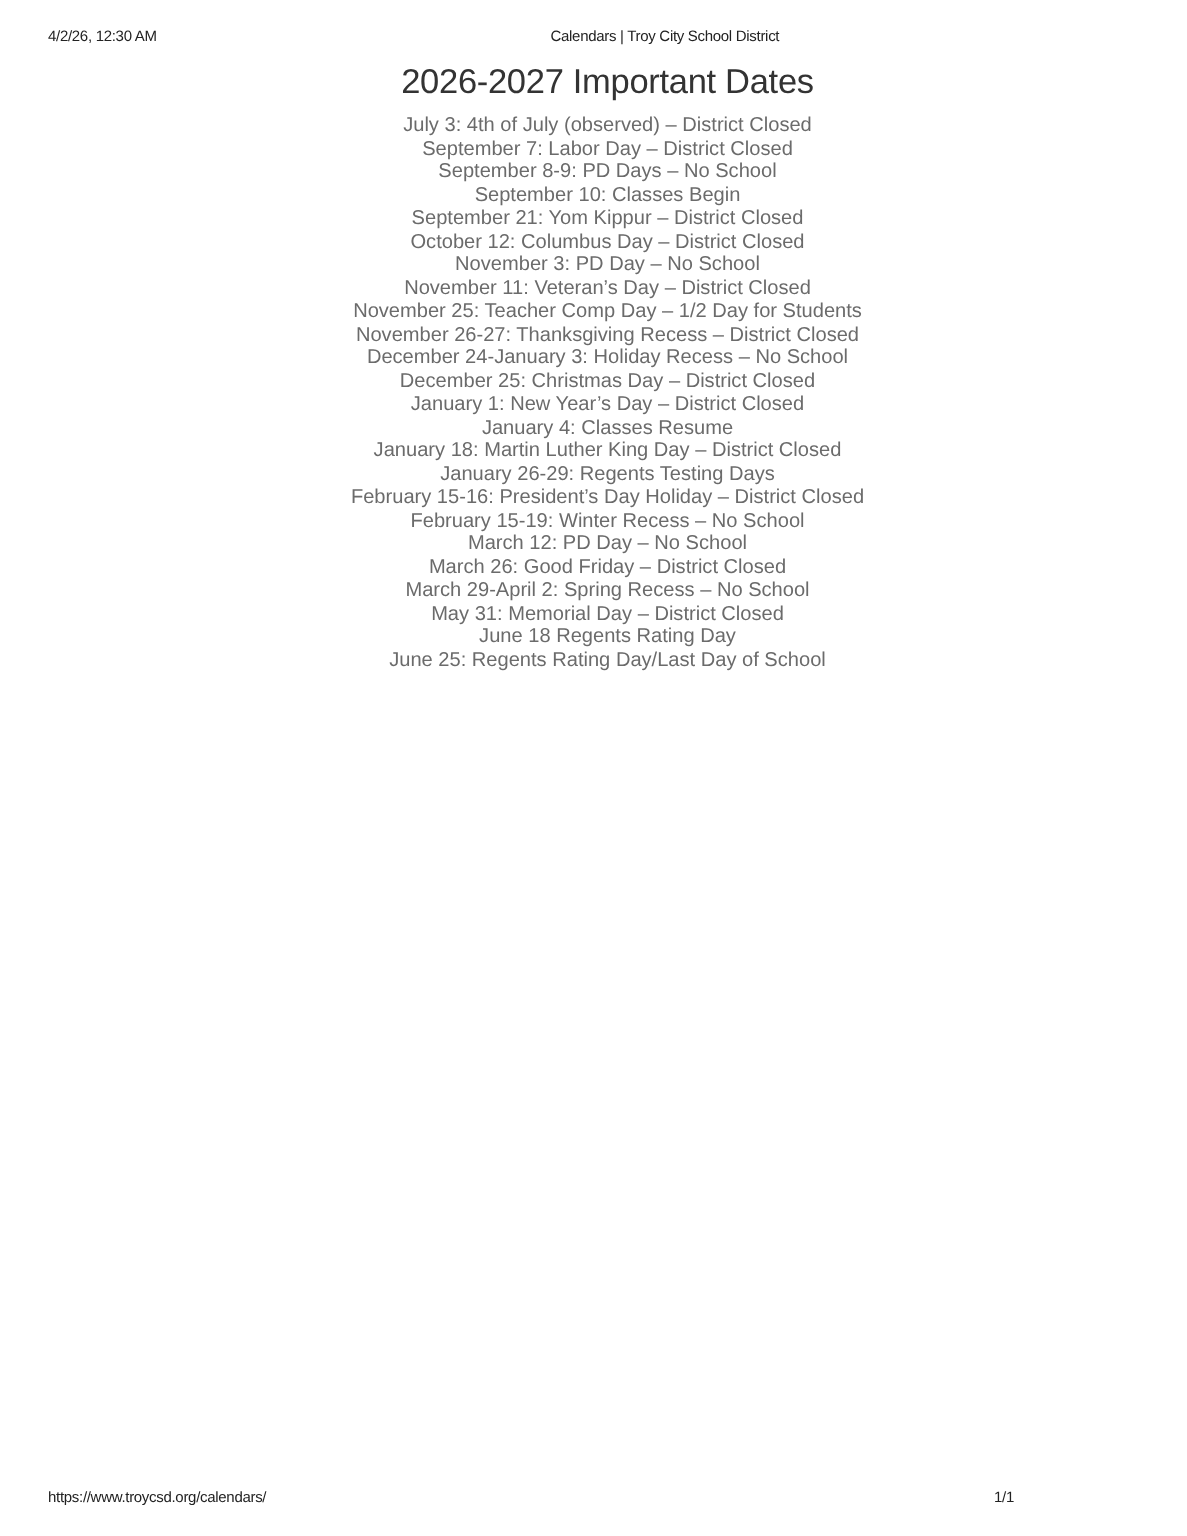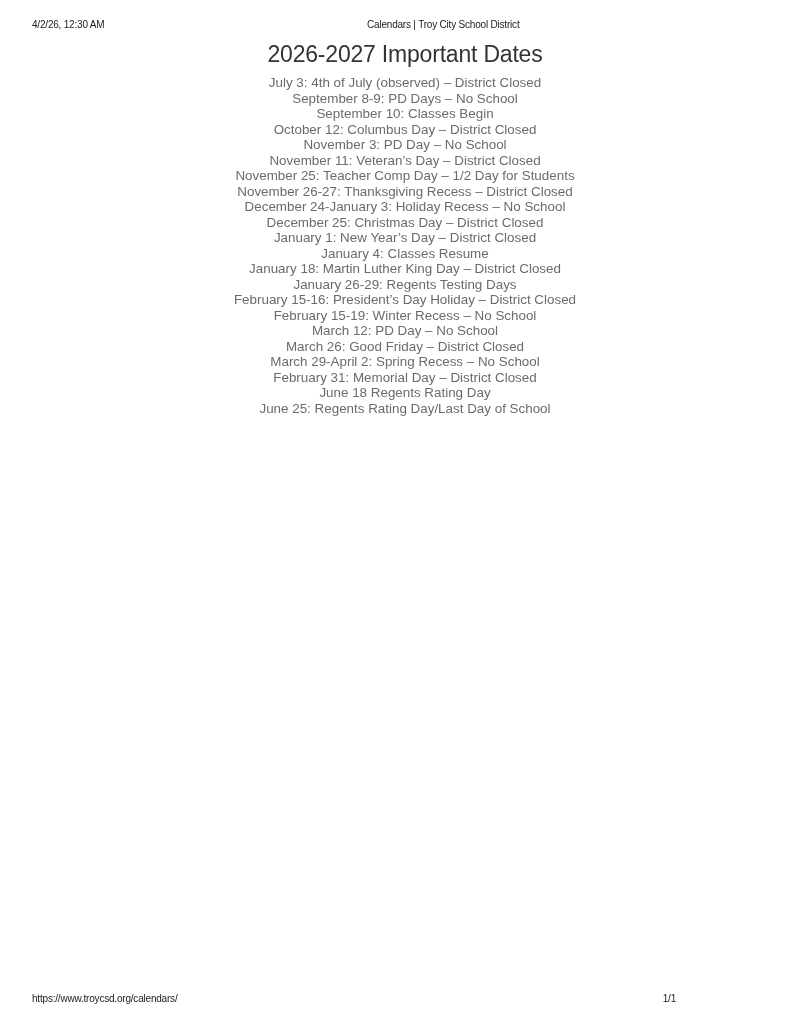--- a/index.html
+++ b/index.html
@@ -64,39 +64,41 @@
 
 <div class="print-header">
   <span class="hdr-left">4/2/26, 12:30 AM</span>
   <span class="hdr-center">Calendars | Troy City School District</span>
 </div>
 
 <div class="content">
   <h1 class="page-title">2026-2027 Important Dates</h1>
   <ul class="dates-list">
     <li>July 3: 4th of July (observed) – District Closed</li>
+    <li>September 7: Labor Day – District Closed</li>
     <li>September 8-9: PD Days – No School</li>
     <li>September 10: Classes Begin</li>
+    <li>September 21: Yom Kippur – District Closed</li>
     <li>October 12: Columbus Day – District Closed</li>
     <li>November 3: PD Day – No School</li>
     <li>November 11: Veteran’s Day – District Closed</li>
     <li>November 25: Teacher Comp Day – 1/2 Day for Students</li>
     <li>November 26-27: Thanksgiving Recess – District Closed</li>
     <li>December 24-January 3: Holiday Recess – No School</li>
     <li>December 25: Christmas Day – District Closed</li>
     <li>January 1: New Year’s Day – District Closed</li>
     <li>January 4: Classes Resume</li>
     <li>January 18: Martin Luther King Day – District Closed</li>
     <li>January 26-29: Regents Testing Days</li>
     <li>February 15-16: President’s Day Holiday – District Closed</li>
     <li>February 15-19: Winter Recess – No School</li>
     <li>March 12: PD Day – No School</li>
     <li>March 26: Good Friday – District Closed</li>
     <li>March 29-April 2: Spring Recess – No School</li>
-    <li>February 31: Memorial Day – District Closed</li>
+    <li>May 31: Memorial Day – District Closed</li>
     <li>June 18 Regents Rating Day</li>
     <li>June 25: Regents Rating Day/Last Day of School</li>
   </ul>
 </div>
 
 <div class="print-footer">
   <span class="ftr-left">https://www.troycsd.org/calendars/</span>
   <span class="ftr-right">1/1</span>
 </div>
 

